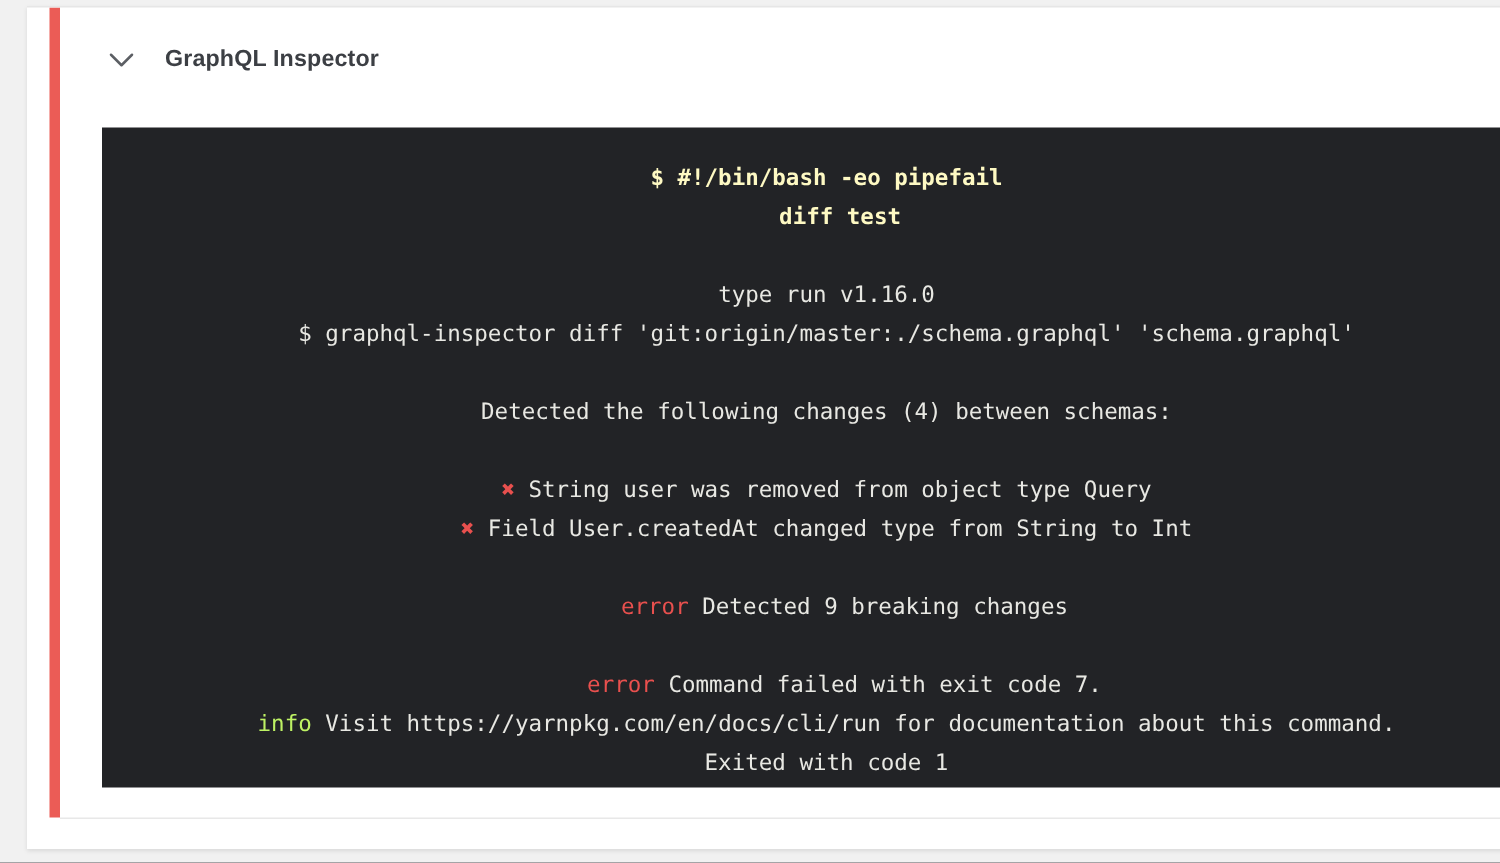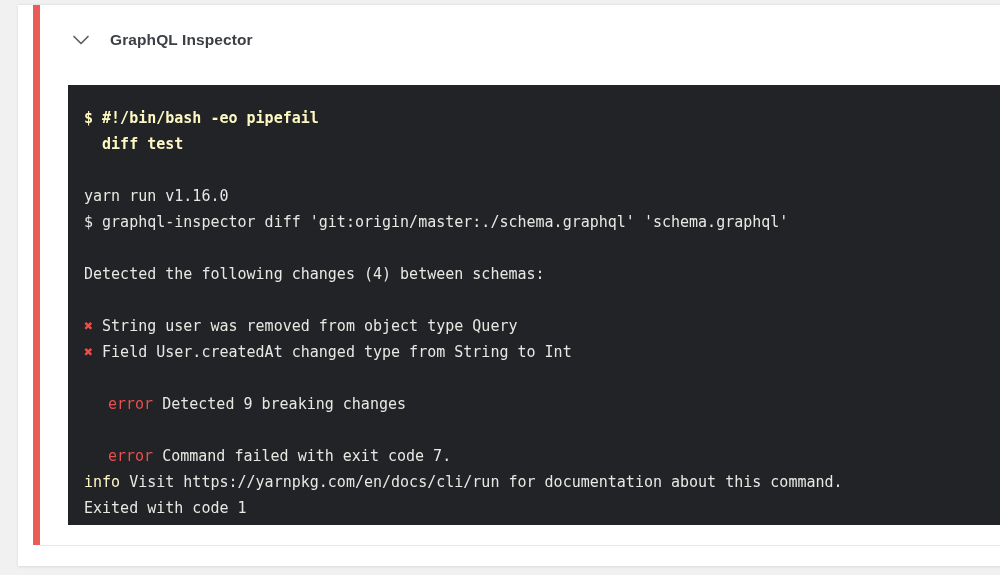--- a/index.html
+++ b/index.html
@@ -14,20 +14,21 @@
     font-family: "Liberation Sans", sans-serif;
     overflow: hidden;
   }
 
   
   .page {
     position: relative;
     width: 1000px;
     height: 575px;
     background: #f1f1f1;
+    text-align: center;
   }
 
   .card {
     position: absolute;
     left: 18px;
     top: 4px;
     width: 1000px;
     height: 562px;
     background: #ffffff;
     border-top: 1px solid #e6e6e6;
@@ -91,21 +92,21 @@
     padding: 20px 0 14px 16px;
     overflow: hidden;
   }
   .term-line {
     white-space: pre;
     min-height: 26px;
   }
   .term-line.blank { height: 26px; }
   .bold { font-weight: bold; color: #fef9c3; }
   .tok-error { color: #e8504e; margin-left: 24px; }
-  .tok-info  { color: #fef9c3; }
+  .tok-info  { color: #bef264; }
   .tok-cross {
     color: #e8504e;
     font-weight: bold;
   }
 
   
   .step-divider {
     position: absolute;
     left: 22px;
     top: 540px;
@@ -136,21 +137,21 @@
           <polyline points="5,8.5 12,15.5 19,8.5"></polyline>
         </svg>
       </span>
       <span class="step-title">GraphQL Inspector</span>
     </div>
 
     <div class="terminal">
         <div class="term-line"><span class="bold">$ #!/bin/bash -eo pipefail</span></div>
         <div class="term-line"><span class="bold">  diff test</span></div>
         <div class="term-line blank"><span></span></div>
-        <div class="term-line"><span>yarn run v1.16.0</span></div>
+        <div class="term-line"><span>type run v1.16.0</span></div>
         <div class="term-line"><span>$ graphql-inspector diff 'git:origin/master:./schema.graphql' 'schema.graphql'</span></div>
         <div class="term-line blank"><span></span></div>
         <div class="term-line"><span>Detected the following changes (4) between schemas:</span></div>
         <div class="term-line blank"><span></span></div>
         <div class="term-line"><span class="tok-cross">✖</span><span> String user was removed from object type Query</span></div>
         <div class="term-line"><span class="tok-cross">✖</span><span> Field User.createdAt changed type from String to Int</span></div>
         <div class="term-line blank"><span></span></div>
         <div class="term-line"><span class="tok-error">error</span><span> Detected 9 breaking changes</span></div>
         <div class="term-line blank"><span></span></div>
         <div class="term-line"><span class="tok-error">error</span><span> Command failed with exit code 7.</span></div>

